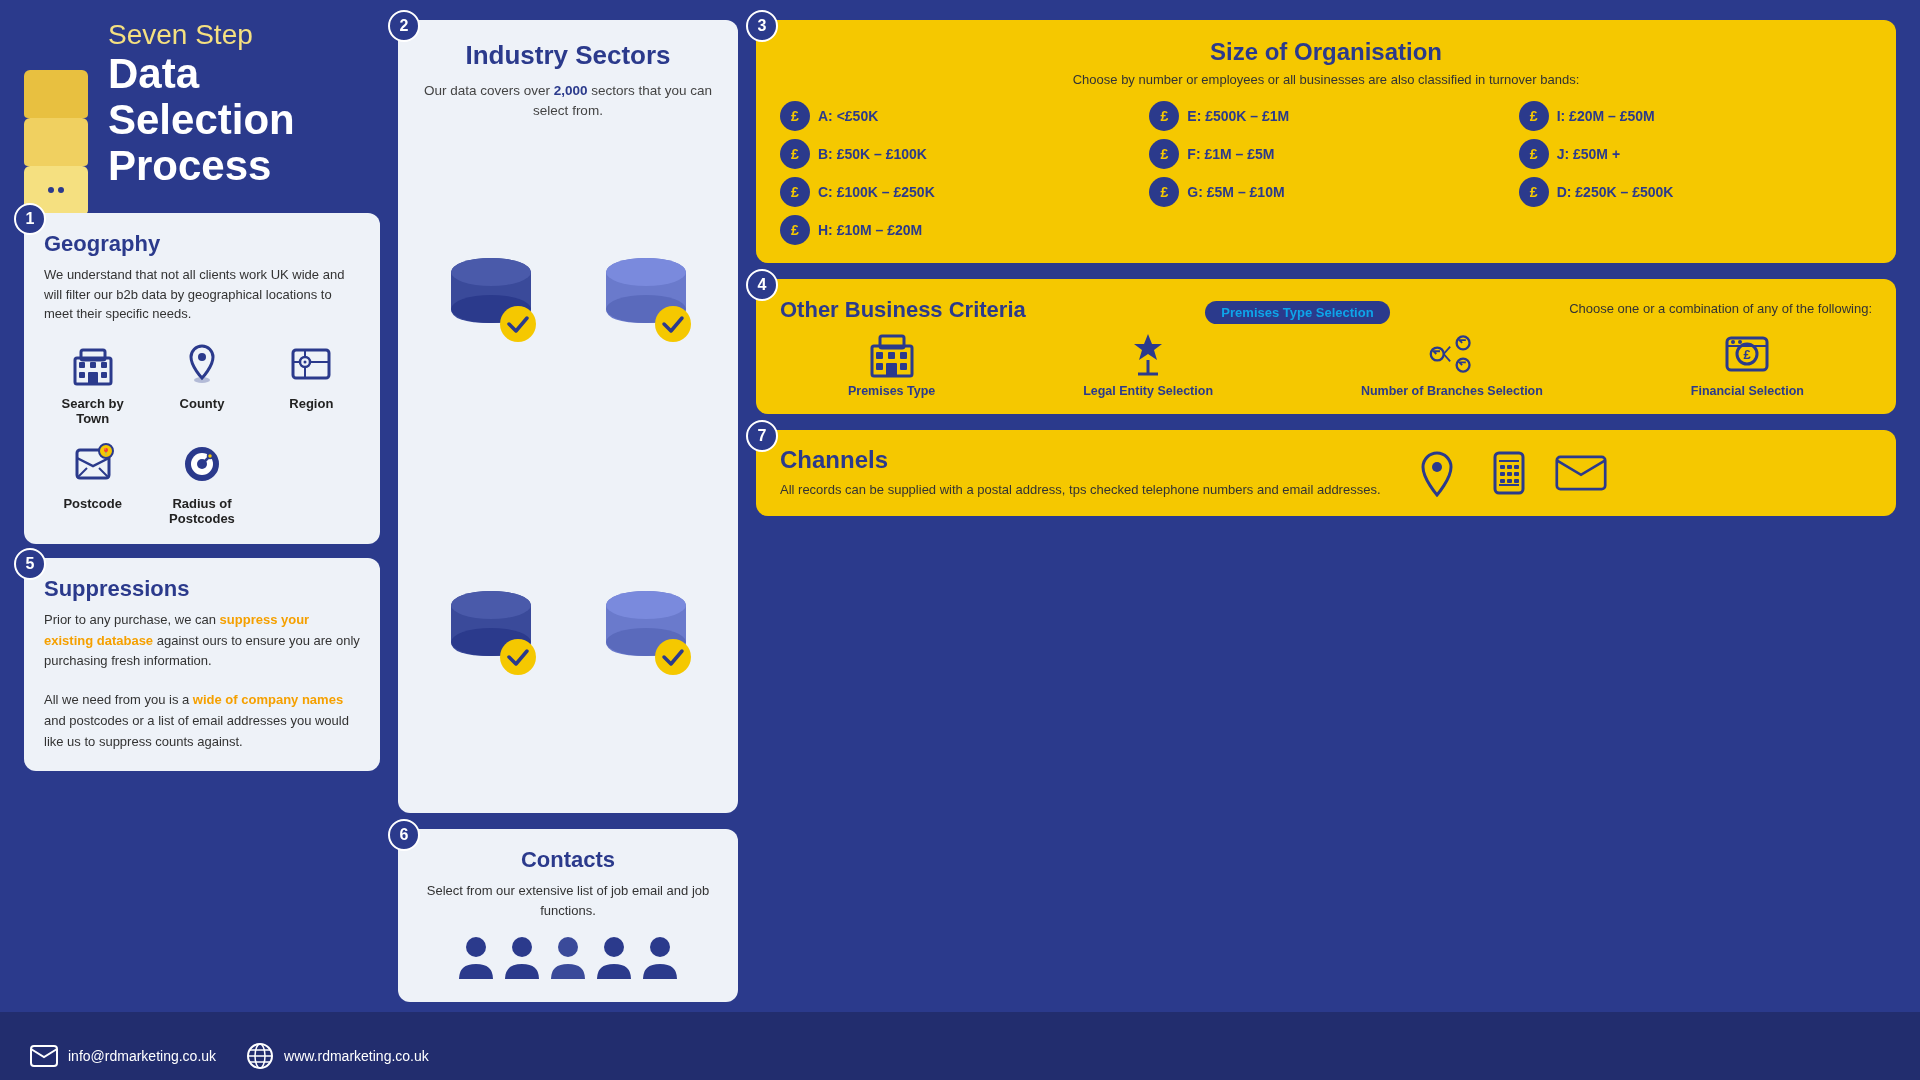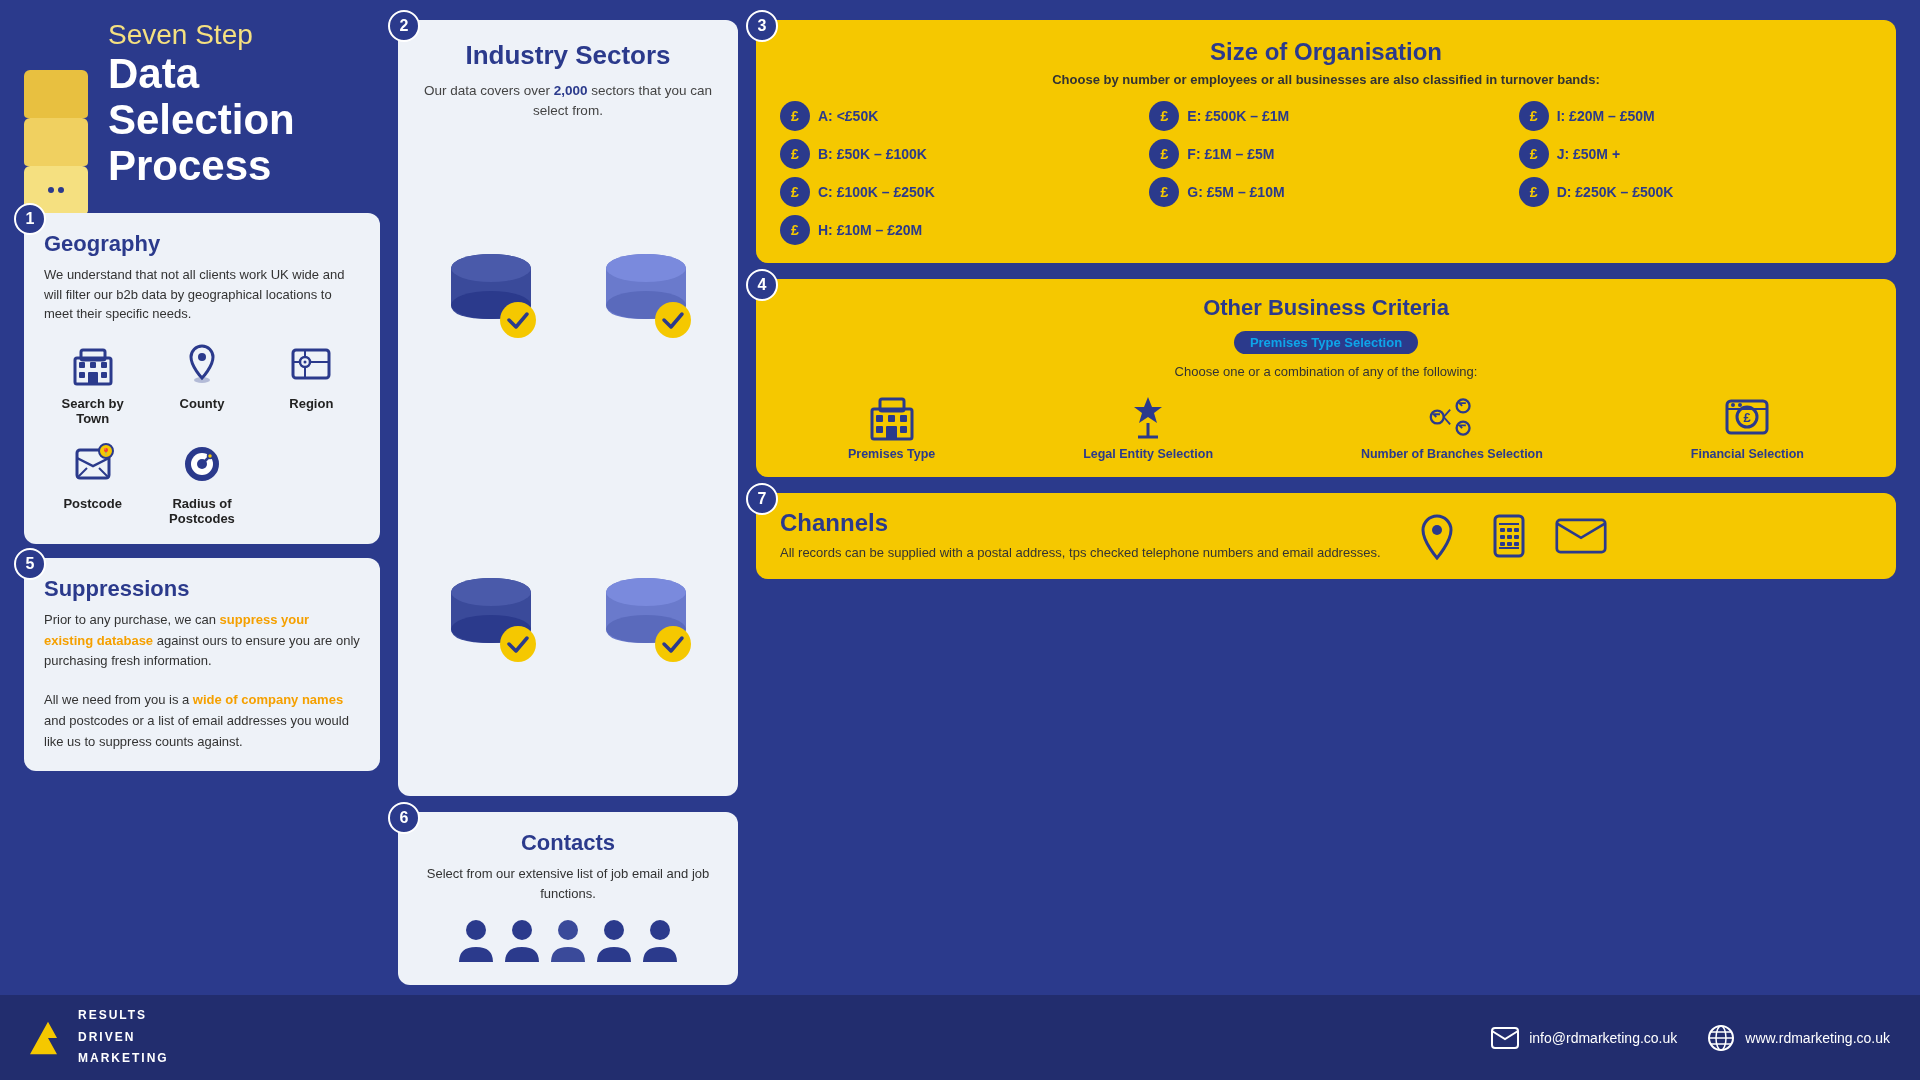--- a/index.html
+++ b/index.html
@@ -270,21 +270,20 @@
       font-weight: 800;
       text-align: center;
       margin-bottom: 6px;
     }
 
     .size-panel .subtitle {
       color: #333;
       font-size: 13px;
       text-align: center;
       margin-bottom: 14px;
-      font-weight: bold;
     }
 
     .size-grid {
       display: grid;
       grid-template-columns: repeat(3, 1fr);
       gap: 8px 16px;
     }
 
     .size-item {
       display: flex;
@@ -461,20 +460,21 @@
 
     .logo-chevron {
       width: 36px;
       height: 36px;
     }
 
     .footer-right {
       display: flex;
       gap: 30px;
       align-items: center;
+      margin-top: 20px;
     }
 
     .footer-contact {
       display: flex;
       align-items: center;
       gap: 10px;
       color: white;
       font-size: 14px;
     }
 
@@ -482,21 +482,21 @@
       width: 28px;
       height: 28px;
       display: flex;
       align-items: center;
       justify-content: center;
     }
 
     
     .business-panel-center {
       display: flex;
-      flex-direction: column;
+      flex-direction: row;
       align-items: center;
     }
   </style>
 </head>
 <body>
 
 <div class="main-container">
 
   <div style="display:flex; flex-direction:column; gap:14px; width:356px; flex-shrink:0;">
 
@@ -846,30 +846,20 @@
             <rect x="2" y="4" width="54" height="36" rx="4" fill="none" stroke="#2b3a8c" stroke-width="3"></rect>
             <path d="M2 8 L29 24 L56 8" stroke="#2b3a8c" stroke-width="3" fill="none"></path>
           </svg>
         </div>
       </div>
     </div>
   </div>
 </div>
 
 <div class="footer">
-  <div class="footer-logo">
-    <svg class="logo-chevron" viewBox="0 0 40 36" fill="none" xmlns="http://www.w3.org/2000/svg">
-      <path d="M0 36 L20 0 L30 18 L20 18 L30 36 Z" fill="#f5c800"></path>
-    </svg>
-    <div class="footer-logo-text">
-      <div>RESULTS</div>
-      <div>DRIVEN</div>
-      <div>MARKETING</div>
-    </div>
-  </div>
   <div class="footer-right">
     <div class="footer-contact">
       <div class="footer-icon">
         <svg width="28" height="22" viewBox="0 0 28 22" fill="none" xmlns="http://www.w3.org/2000/svg">
           <rect x="1" y="1" width="26" height="20" rx="3" fill="none" stroke="white" stroke-width="2"></rect>
           <path d="M1 4 L14 12 L27 4" stroke="white" stroke-width="2" fill="none"></path>
         </svg>
       </div>
       <span>info@rdmarketing.co.uk</span>
     </div>

